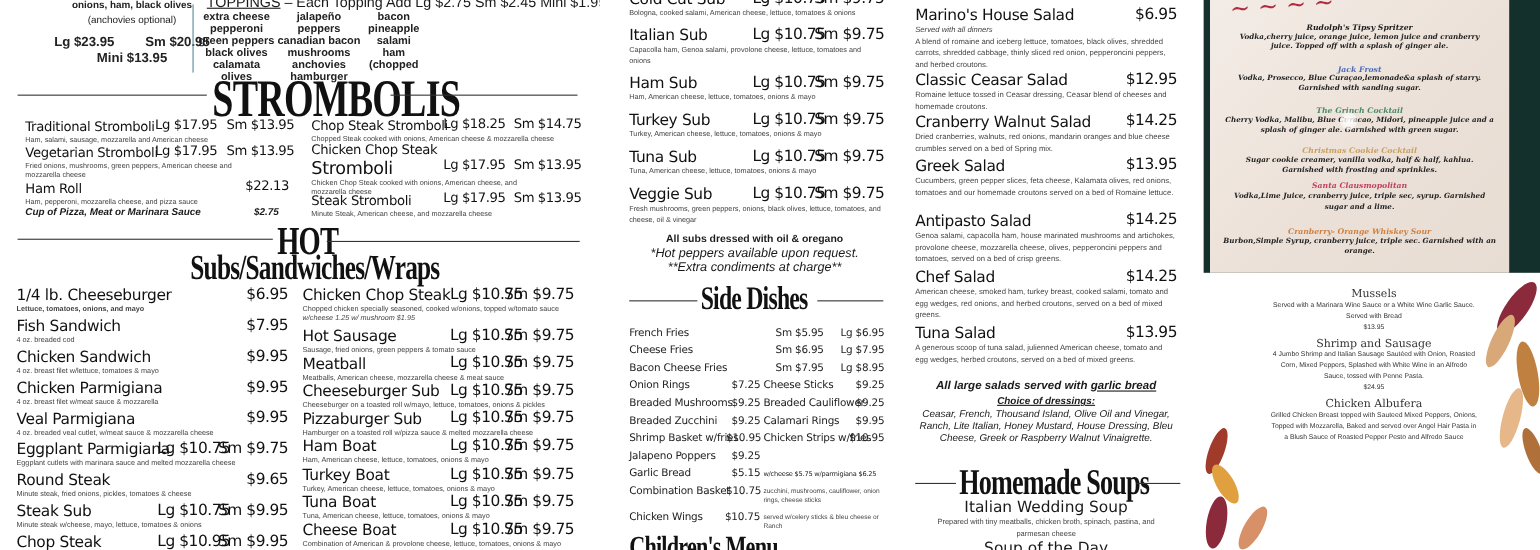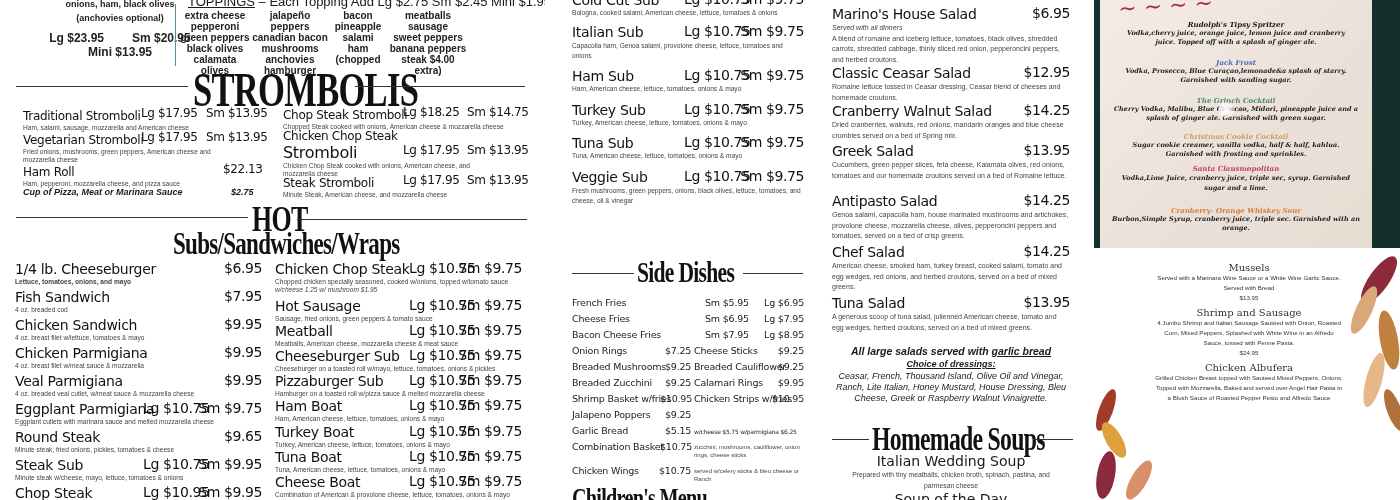--- a/index.html
+++ b/index.html
@@ -25,21 +25,21 @@
 .cock{font-family:"DejaVu Serif",serif;font-style:italic;font-weight:bold;text-align:center}
 .ap-title{font-family:"DejaVu Serif",serif;font-size:10px;color:#333;text-align:center}
 .ap-desc{font-size:6.2px;color:#333;text-align:center;line-height:10px}
 </style>
 </head>
 <body>
 
 <div id="p1" class="panel">
   <div class="abs top-center" style="left:20px;top:-3px;width:200px">
     <div>onions, ham, black olives</div>
-    <div style="font-weight:bold">(anchovies optional)</div>
+    <div style="font-weight:normal">(anchovies optional)</div>
     <div style="font-size:12px;margin-top:6px;display:flex;justify-content:center;gap:28px">
       <span>Lg  $23.95</span>
       <span>Sm  $20.95</span>
     </div>
     <div style="font-size:12px">Mini  $13.95</div>
   </div>
   <div class="abs" style="left:175px;top:4px;width:1px;height:62px;background:#5a8a9a"></div>
   <div class="abs" style="left:188px;top:-6px;font-size:13px;white-space:nowrap">
     <span style="text-decoration:underline">TOPPINGS</span><span> – Each Topping Add  Lg  $2.75   Sm  $2.45   Mini  $1.95</span>
   </div>
@@ -58,27 +58,20 @@
         <div>anchovies</div>
         <div>hamburger</div>
       </div>
     <div class="tops" style="width:56px">
         <div>bacon</div>
         <div>pineapple</div>
         <div>salami</div>
         <div>ham</div>
         <div>(chopped</div>
       </div>
-    <div class="tops" style="width:80px">
-        <div>meatballs</div>
-        <div>sausage</div>
-        <div>sweet peppers</div>
-        <div>banana peppers</div>
-        <div>steak $4.00 extra)</div>
-      </div>
   </div>
 
   <div class="rule" style="left:16px;top:86px;width:172px"></div>
   <div class="abs cond" style="left:193px;top:62px;font-size:48px">STROMBOLIS</div>
   <div class="rule" style="left:355px;top:86px;width:170px"></div>
 
   <div class="item" style="left:23px;top:106px;width:235px">
     <span class="name" style="font-size:12px">Traditional Stromboli</span>
     <span class="price" style="left:118px;font-size:12px">Lg  $17.95</span>
     <span class="price" style="left:183px;font-size:12px">Sm  $13.95</span>
@@ -265,20 +258,25 @@
       <span class="price" style="left:112px;font-size:14px">Lg $10.75</span>
       <span class="price" style="right:0;font-size:14px">Sm $9.75</span>
       <div class="desc">Tuna, American cheese, lettuce, tomatoes, onions &amp; mayo</div>
     </div>
     <div class="item" style="position:relative;height:40px">
       <span class="name" style="font-size:14px">Veggie Sub</span>
       <span class="price" style="left:112px;font-size:14px">Lg $10.75</span>
       <span class="price" style="right:0;font-size:14px">Sm $9.75</span>
       <div class="desc" style="line-height:10px">Fresh mushrooms, green peppers, onions, black olives, lettuce, tomatoes, and cheese, oil &amp; vinegar</div>
     </div>
+  </div>
+  <div class="abs" style="left:0;top:212px;width:252px;text-align:center">
+    <div style="font-size:9.5px;font-weight:bold">All subs dressed with oil &amp; oregano</div>
+    <div style="font-size:11.5px;font-style:italic;margin-top:2px">*Hot peppers available upon request.</div>
+    <div style="font-size:11.5px;font-style:italic">**Extra condiments at charge**</div>
   </div>
   <div class="rule" style="left:12px;top:273px;width:62px"></div>
   <div class="abs cond" style="left:77px;top:255px;font-size:30px">Side Dishes</div>
   <div class="rule" style="left:183px;top:273px;width:60px"></div>
 
   <div class="abs" style="left:12px;top:297px;width:232px">
     <div style="position:relative;height:16px">
         <span class="side">French Fries</span>
         <span class="side" style="left:133px">Sm $5.95</span>
         <span class="side" style="right:0">Lg $6.95</span>

